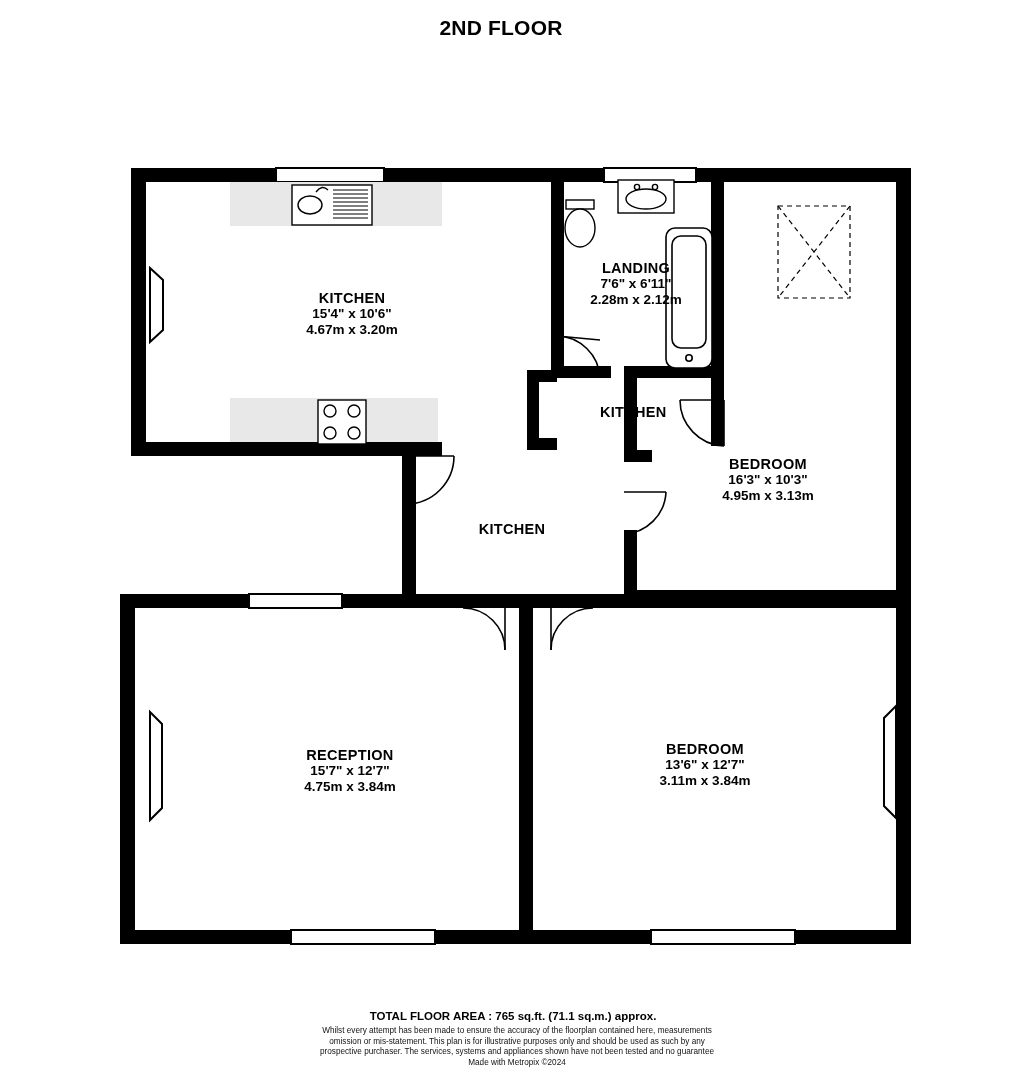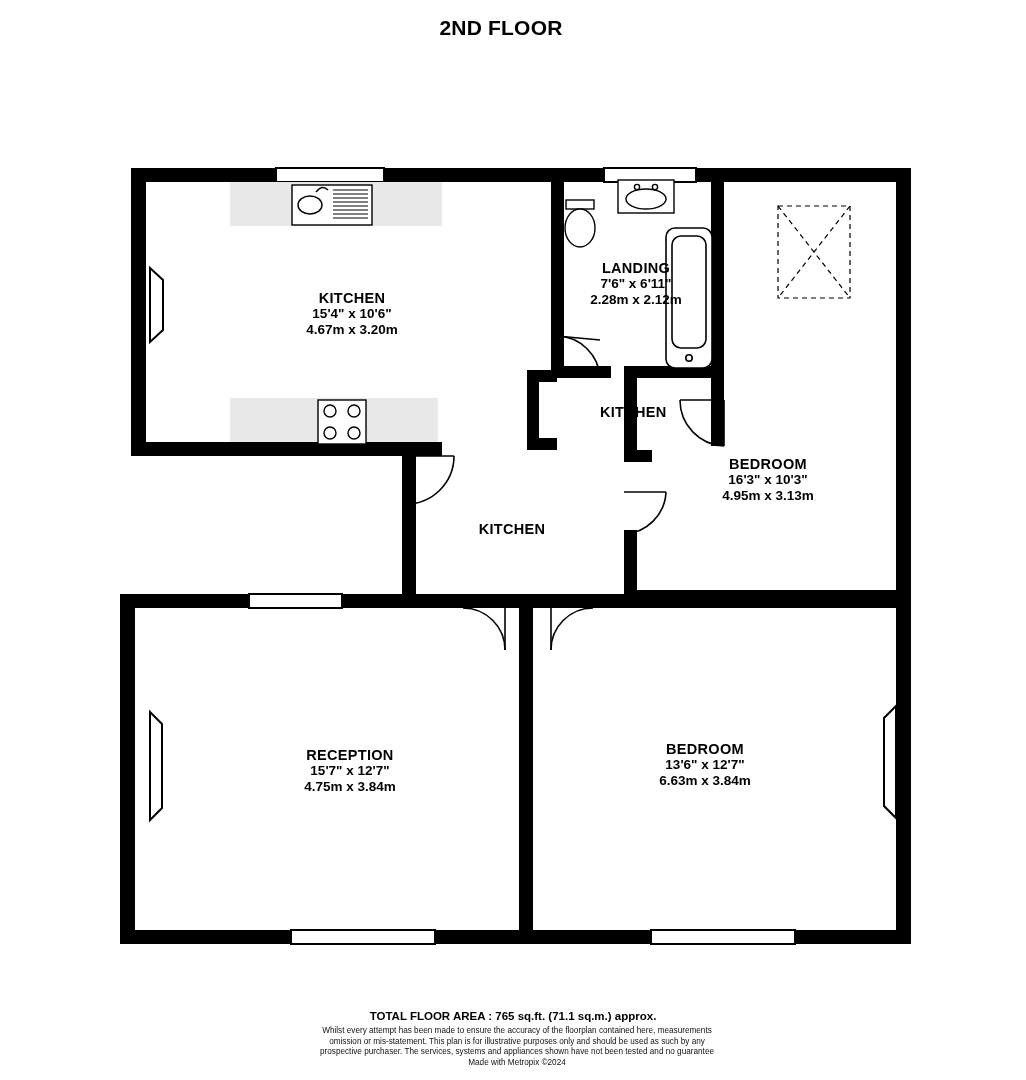--- a/index.html
+++ b/index.html
@@ -254,21 +254,21 @@
 
 <div class="room-label" style="left:250px; top:747px; width:200px;">
   <div class="room-name">RECEPTION</div>
   <div class="room-dim">15'7"  x 12'7"</div>
   <div class="room-dim">4.75m  x 3.84m</div>
 </div>
 
 <div class="room-label" style="left:605px; top:741px; width:200px;">
   <div class="room-name">BEDROOM</div>
   <div class="room-dim">13'6"  x 12'7"</div>
-  <div class="room-dim">6.63m  x 3.84m</div>
+  <div class="room-dim">3.11m  x 3.84m</div>
 </div>
 
 <div class="footer footer-total">TOTAL FLOOR AREA : 765 sq.ft. (71.1 sq.m.) approx.</div>
 <div class="footer footer-disc">
   <div>Whilst every attempt has been made to ensure the accuracy of the floorplan contained here, measurements</div>
   <div>omission or mis-statement. This plan is for illustrative purposes only and should be used as such by any</div>
   <div>prospective purchaser. The services, systems and appliances shown have not been tested and no guarantee</div>
   <div>Made with Metropix ©2024</div>
 </div>
 

